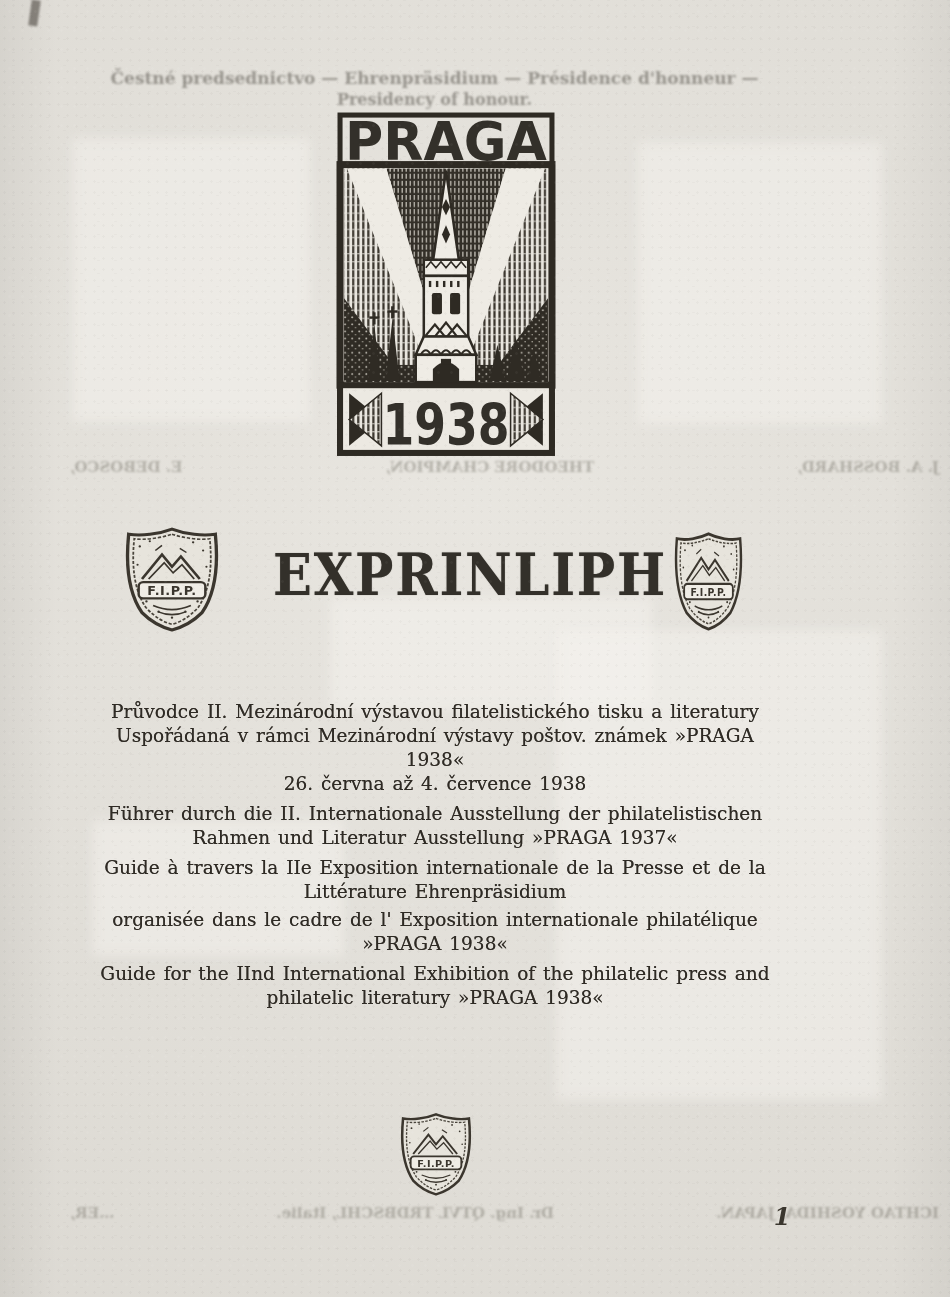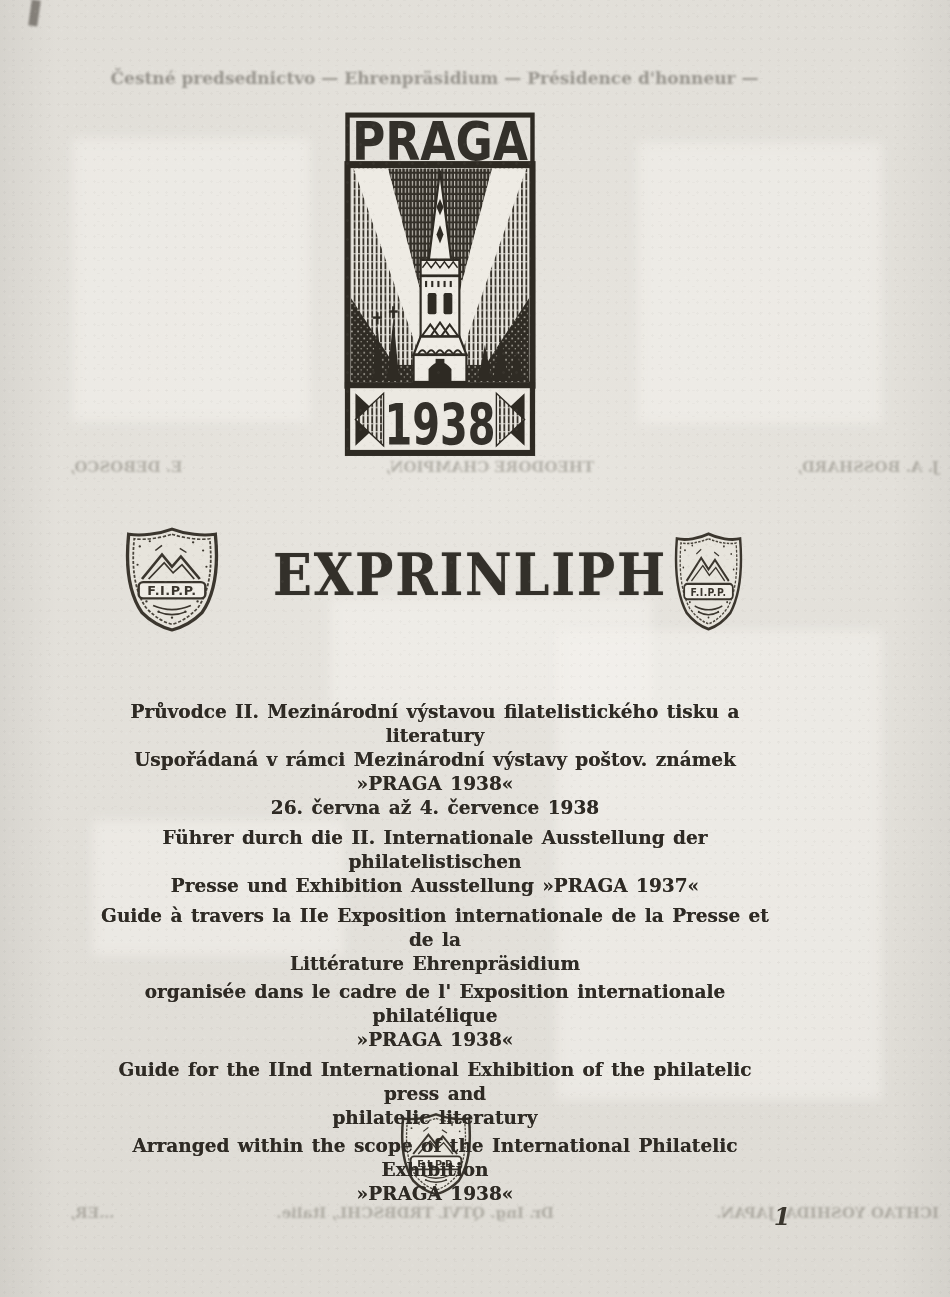--- a/index.html
+++ b/index.html
@@ -31,40 +31,40 @@
   .patch{position:absolute;pointer-events:none;background:rgba(246,244,239,0.5);filter:blur(6px);}
   .corner-mark{position:absolute;left:30px;top:0;width:9px;height:26px;background:rgba(60,55,48,0.55);transform:rotate(8deg);filter:blur(1px);}
 
   
   .ghost{position:absolute;left:0;width:869px;text-align:center;font-weight:bold;
          color:rgba(90,86,78,0.55);filter:blur(0.8px);pointer-events:none;}
   .ghost.mirrored{transform:scaleX(-1);color:rgba(100,96,88,0.38);filter:blur(1.1px);}
   .ghost-row{display:flex;justify-content:space-between;padding:0 70px;font-weight:bold;}
 
   
-  .emblem{position:absolute;left:336px;top:110px;width:192px;height:348px;margin-left:8px;}
+  .emblem{position:absolute;left:336px;top:110px;width:220px;height:348px;}
   .emblem svg{width:100%;height:100%;}
 
   
   .main-title{
     position:absolute;top:541px;left:470px;
     transform:translateX(-50%) scaleX(0.88);
     font-family:"DejaVu Serif", serif;
     font-weight:bold;font-size:58px;letter-spacing:2px;white-space:nowrap;
     color:#33302a;text-shadow:0 0 1px rgba(51,48,42,0.55);
   }
   .shield{position:absolute;text-align:right;}
   .shield svg{width:100%;height:100%;display:block;}
   .shield-left{left:122px;top:526px;width:100px;height:106px;}
   .shield-right{left:672px;top:531px;width:73px;height:100px;}
   .shield-bottom{left:398px;top:1112px;width:76px;height:84px;}
 
   
   .text-col{position:absolute;left:88px;top:700px;width:694px;text-align:center;}
-  .para{font-weight:bold;font-size:18.5px;line-height:24px;
+  .para{font-weight:normal;font-size:18.5px;line-height:24px;
         color:#2e2a24;text-shadow:0 0 0.6px rgba(46,42,36,0.7);
         word-spacing:2px;margin:0 0 6px 0;}
   .para .sub{margin-top:4px;}
 
   .page-number{
     position:absolute;left:762px;top:1202px;width:40px;text-align:center;
     font-style:italic;font-weight:bold;font-size:24px;color:#3a362e;
   }
 </style>
 </head>
@@ -75,20 +75,21 @@
   <div class="tone"></div>
 
   <div class="patch" style="left:72px;top:138px;width:238px;height:284px;"></div>
   <div class="patch" style="left:638px;top:142px;width:244px;height:282px;"></div>
   <div class="patch" style="left:330px;top:598px;width:322px;height:112px;"></div>
   <div class="patch" style="left:556px;top:630px;width:326px;height:470px;"></div>
   <div class="patch" style="left:92px;top:820px;width:252px;height:136px;"></div>
   <div class="corner-mark"></div>
 
   <div class="ghost" style="top:68px;font-size:17px;">Čestné predsednictvo — Ehrenpräsidium — Présidence d'honneur —</div>
+  <div class="ghost" style="top:90px;font-size:16px;">Presidency of honour.</div>
   <div class="ghost mirrored ghost-row" style="top:458px;font-size:15px;">
     <span>J. A. BOSSHARD,</span>
     <span>THEODORE CHAMPION,</span>
     <span>E. DEBOSCO,</span>
   </div>
   <div class="ghost mirrored ghost-row" style="top:1204px;font-size:15px;">
     <span>ICHTAO YOSHIDA, JAPAN.</span>
     <span>Dr. Ing. QTVL TRDBSCHL, Italie.</span>
     <span>…ER,</span>
   </div>
@@ -263,33 +264,32 @@
   </div>
 
   <div class="text-col">
     <p class="para">
       <span>Průvodce II. Mezinárodní výstavou filatelistického tisku a literatury</span><br>
       <span>Uspořádaná v rámci Mezinárodní výstavy poštov. známek »PRAGA 1938«</span><br>
       <span>26. června až 4. července 1938</span>
     </p>
     <p class="para">
       <span>Führer durch die II. Internationale Ausstellung der philatelistischen</span><br>
-      <span>Presse und Exhibition</span>
+      <span>Rahmen und Literatur</span>
       <span>Ausstellung »PRAGA 1937«</span>
     </p>
     <p class="para">
       <span>Guide à travers la IIe Exposition internationale de la Presse et de la</span><br>
       <span>Littérature Ehrenpräsidium</span>
       <span class="sub" style="display:block">organisée dans le cadre de l' Exposition internationale philatélique</span>
       <span>»PRAGA 1938«</span>
     </p>
     <p class="para">
       <span>Guide for the IInd International Exhibition of the philatelic press and</span><br>
       <span>philatelic literatury</span>
-      <span class="sub" style="display:block">Arranged within the scope of the International Philatelic Exhibition</span>
       <span>»PRAGA 1938«</span>
     </p>
   </div>
 
   <div class="page-number">1</div>
 
   <div class="grain"></div>
 </div>
 
 </body></html>

